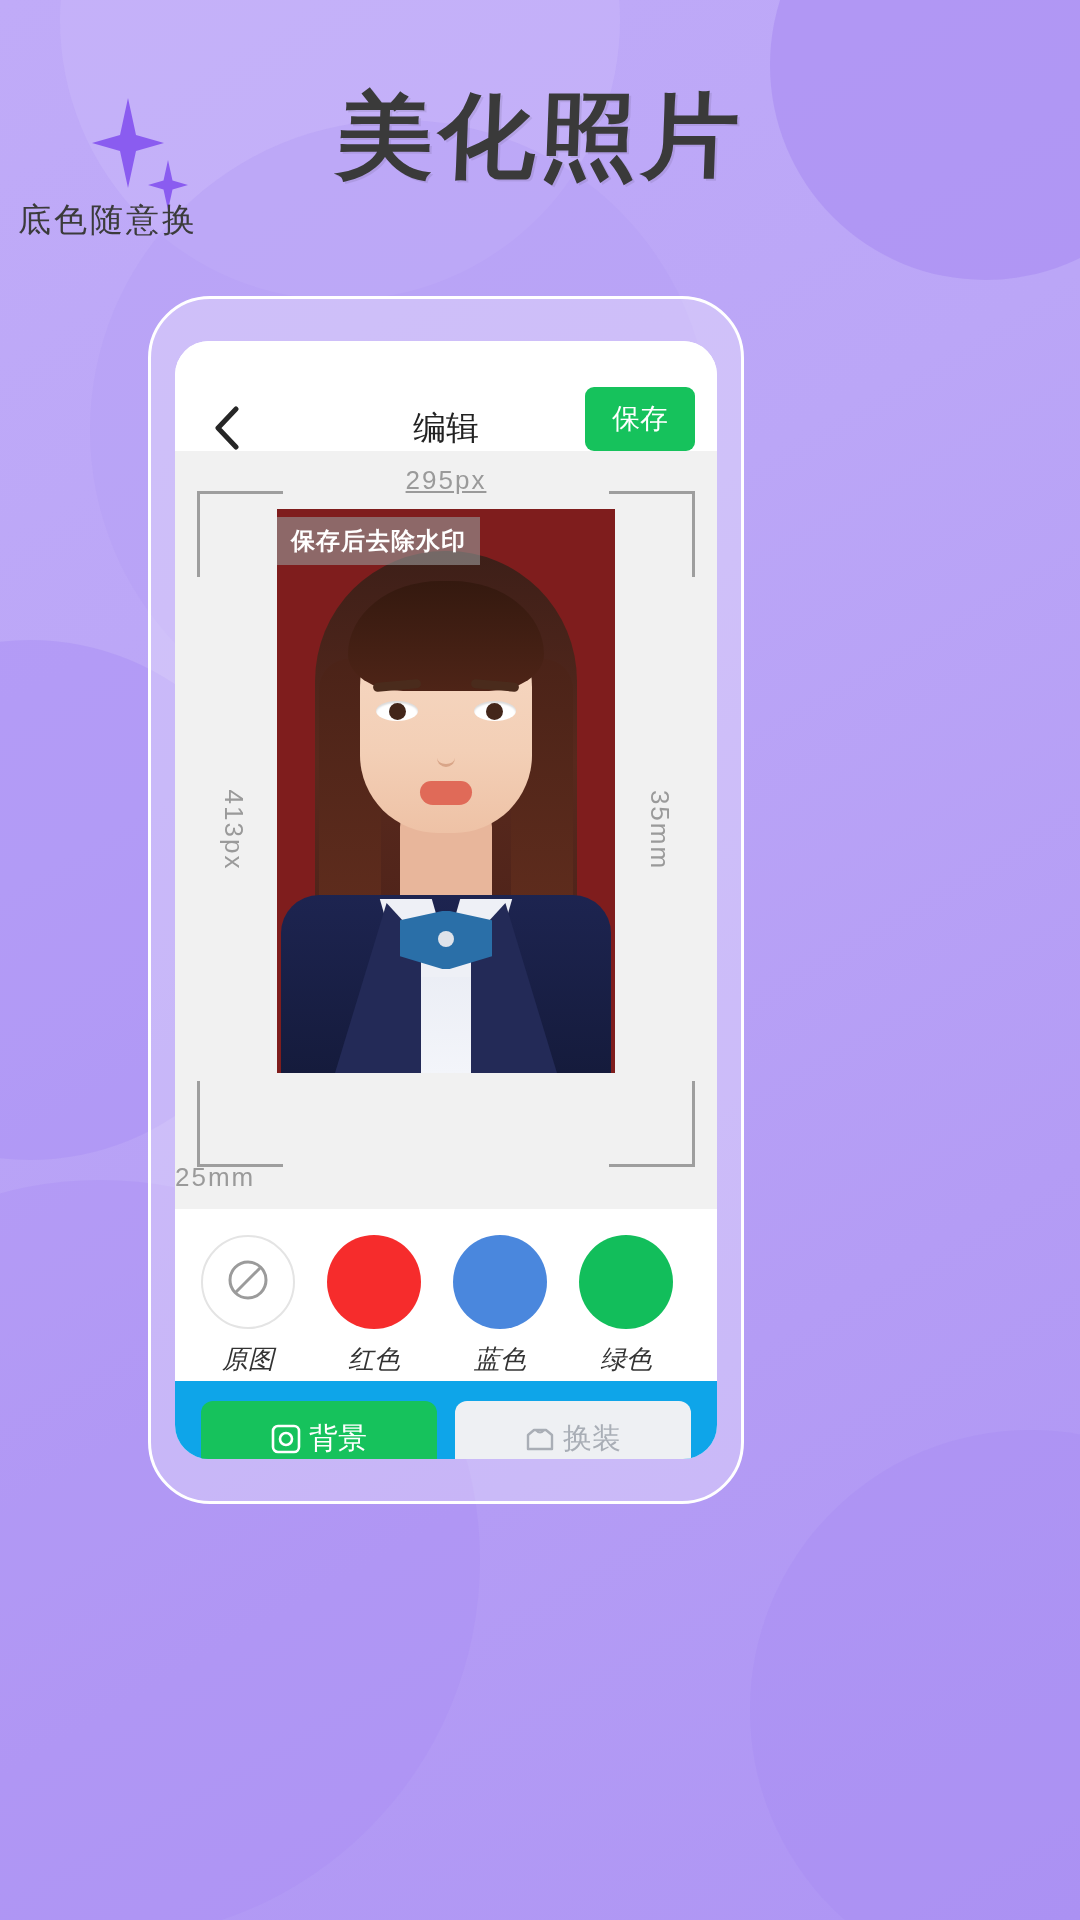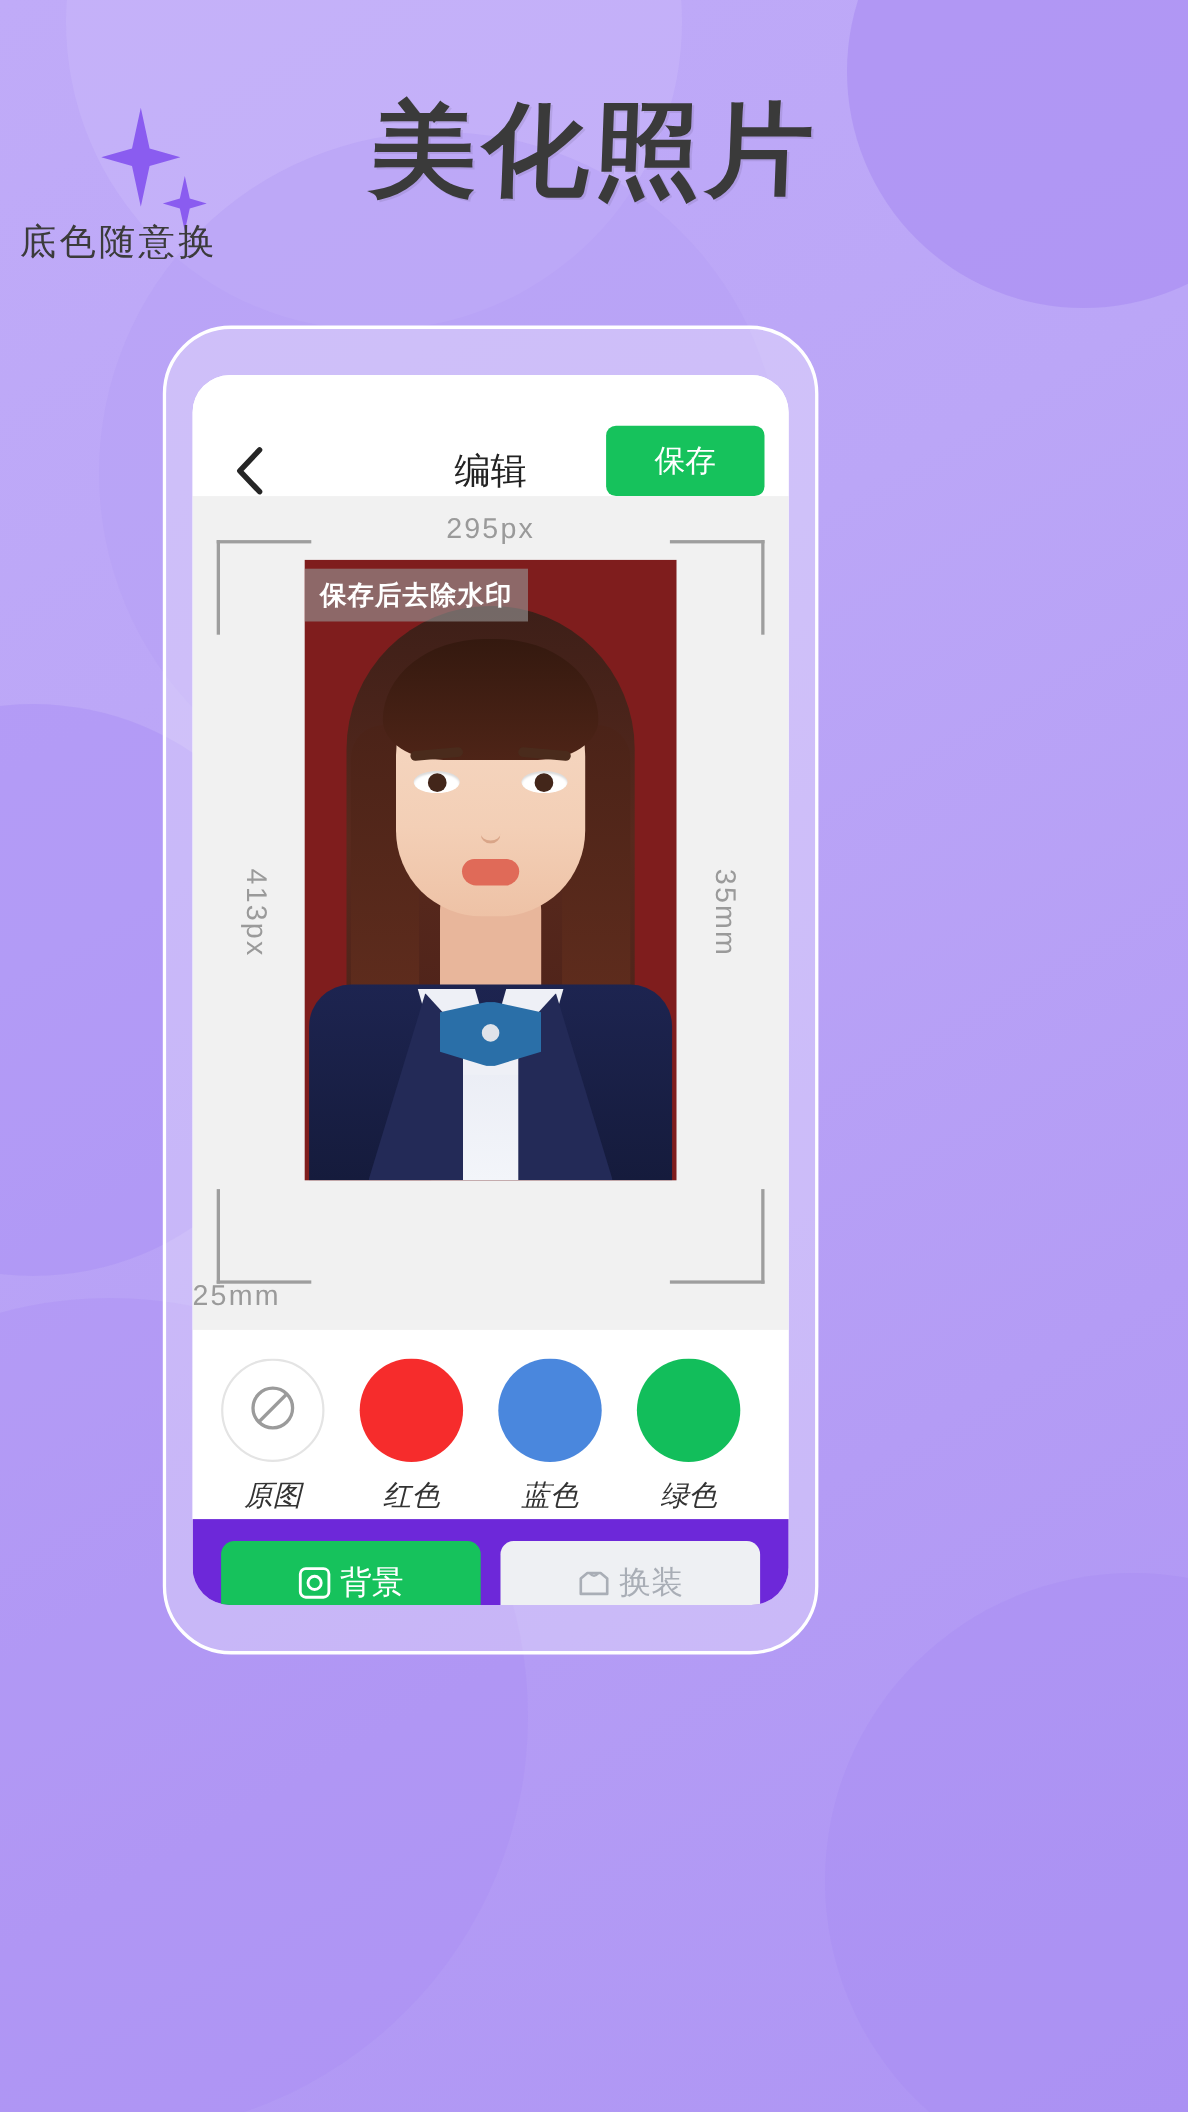--- a/index.html
+++ b/index.html
@@ -82,39 +82,39 @@
     position:absolute; left:0; right:0; text-align:center;
     font-size:33px; color:#222; font-weight:500;
     pointer-events:none;
   }
   .save-btn {
     margin-left:auto;
     background:#16c25c;
     color:#fff;
     font-size:28px;
     border-radius:9px;
-    padding:13px 44px;
+    padding:13px 27px;
     position:relative; z-index:2;
     border:none;
     font-family:inherit;
   }
 
   
   .editor {
     background:#f1f1f1;
     height:758px;
     position:relative;
   }
   .dim-label {
     position:absolute;
     color:#9a9a9a;
     font-size:26px;
     letter-spacing:2px;
   }
-  .dim-top { top:14px; left:0; width:100%; text-align:center; }
+  .dim-top { top:14px; left:0; width:100%; text-align:center;text-decoration:underline; }
   .dim-bottom { bottom:16px; left:0; width:100%; text-align:left; }
   .dim-left {
     left:18px; top:50%;
     transform:translateY(-50%) rotate(90deg);
     transform-origin:center;
   }
   .dim-right {
     right:18px; top:50%;
     transform:translateY(-50%) rotate(90deg);
     transform-origin:center;
@@ -257,21 +257,21 @@
     width:94px; height:94px;
     border-radius:50%;
     display:flex; align-items:center; justify-content:center;
     margin-bottom:13px;
   }
   .dot.plain { border:2px solid #e4e4e4; background:#fff; }
   .swatch-label { font-size:26px; color:#333; }
 
   
   .actions {
-    background:#6d28d9;
+    background:#0ea5e9;
     display:flex; gap:18px;
     padding:20px 26px 28px 26px;
   }
   .action {
     flex:1;
     height:76px;
     border-radius:12px;
     display:flex; align-items:center; justify-content:center; gap:8px;
     font-size:29px;
     border:none;

